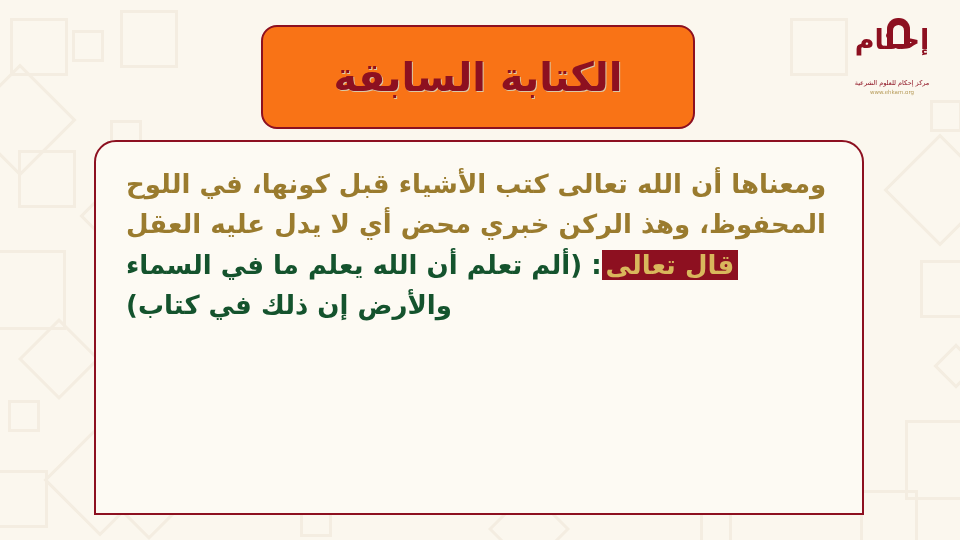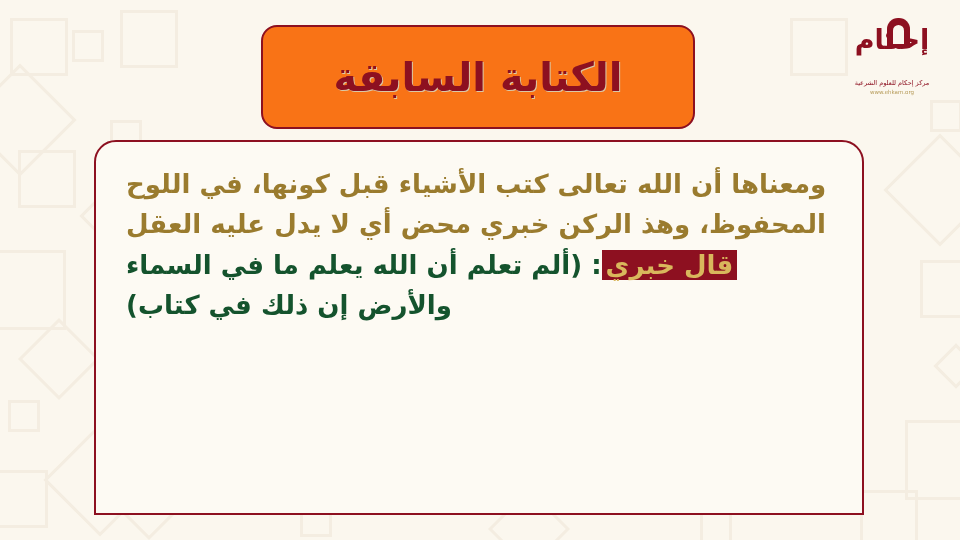--- a/index.html
+++ b/index.html
@@ -190,17 +190,17 @@
     <div class="logo-sub2">www.ehkam.org</div>
   </div>
 
   <div class="title-box">
     <div class="title-text">الكتابة السابقة</div>
   </div>
 
   <div class="body-box">
     <p class="body-line">ومعناها أن الله تعالى كتب الأشياء قبل كونها، في اللوح المحفوظ، وهذ الركن خبري محض أي لا يدل عليه العقل</p>
     <p class="body-line">
-      <span class="hl">قال خبري</span><span class="q">: (ألم تعلم أن الله يعلم ما في السماء والأرض إن ذلك في كتاب)</span>
+      <span class="hl">قال تعالى</span><span class="q">: (ألم تعلم أن الله يعلم ما في السماء والأرض إن ذلك في كتاب)</span>
     </p>
   </div>
 
 </div>
 
 </body></html>

